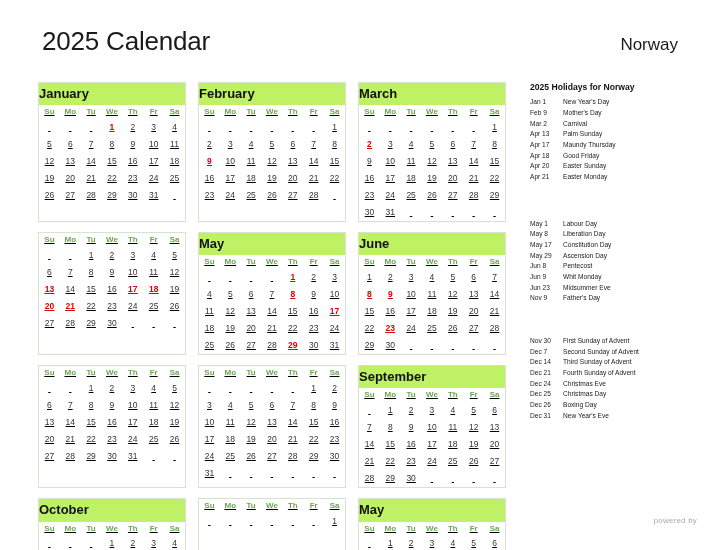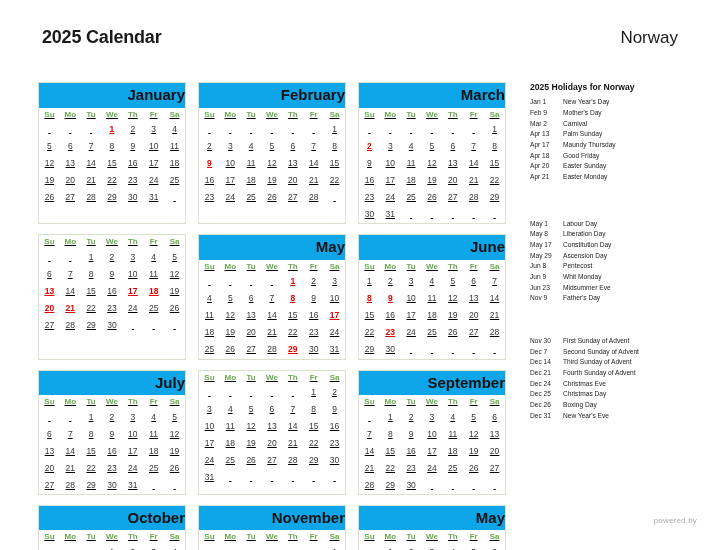--- a/index.html
+++ b/index.html
@@ -21,22 +21,22 @@
     position: absolute;
     top: 28px;
     left: 42px;
     right: 34px;
     height: 42px;
     display: flex;
     align-items: baseline;
     justify-content: space-between;
   }
   .page-title {
-    font-size: 18px;
-    font-weight: 700;
+    font-size: 26px;
+    font-weight: 400;
     color: #1a1a1a;
     letter-spacing: -0.2px;
     line-height: 1;
   }
   .country-name {
     font-size: 17px;
     font-weight: 400;
     color: #1a1a1a;
     line-height: 1;
   }
@@ -54,23 +54,23 @@
     column-gap: 12px;
     row-gap: 10px;
   }
   .month {
     width: 148px;
     border: 1px solid #d9e2cf;
     box-sizing: border-box;
     background: #ffffff;
   }
   .month-title {
-    background: #0ea5e9;
-    text-align: right;
-    font-size: 15px;
+    background: #bef264;
+    text-align: left;
+    font-size: 13px;
     font-weight: bold;
     color: #111111;
     padding: 4px 0 4px 0;
     line-height: 1.1;
   }
   table.month-table {
     width: 100%;
     border-collapse: collapse;
     table-layout: fixed;
     text-decoration: underline;
@@ -546,21 +546,20 @@
               <td class="empty">&nbsp;</td>
               <td class="empty">&nbsp;</td>
               <td class="empty">&nbsp;</td>
               <td class="empty">&nbsp;</td>
               <td class="empty">&nbsp;</td>
             </tr>
           </tbody>
         </table>
       </div>
       <div class="month">
-        <div class="month-title">July</div>
         <table class="month-table">
           <thead>
             <tr>
               <th>Su</th>
               <th>Mo</th>
               <th>Tu</th>
               <th>We</th>
               <th>Th</th>
               <th>Fr</th>
               <th>Sa</th>
@@ -770,21 +769,20 @@
               <td class="empty">&nbsp;</td>
               <td class="">1</td>
               <td class="">2</td>
               <td class="">3</td>
               <td class="">4</td>
             </tr>
           </tbody>
         </table>
       </div>
       <div class="month">
-        <div class="month-title">November</div>
         <table class="month-table">
           <thead>
             <tr>
               <th>Su</th>
               <th>Mo</th>
               <th>Tu</th>
               <th>We</th>
               <th>Th</th>
               <th>Fr</th>
               <th>Sa</th>

